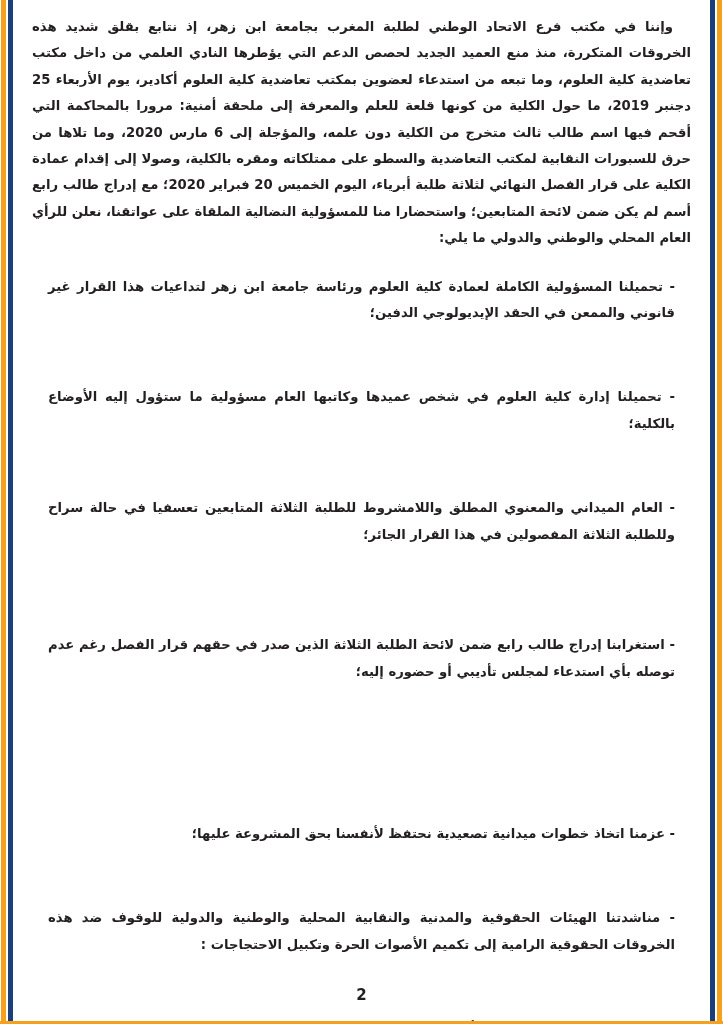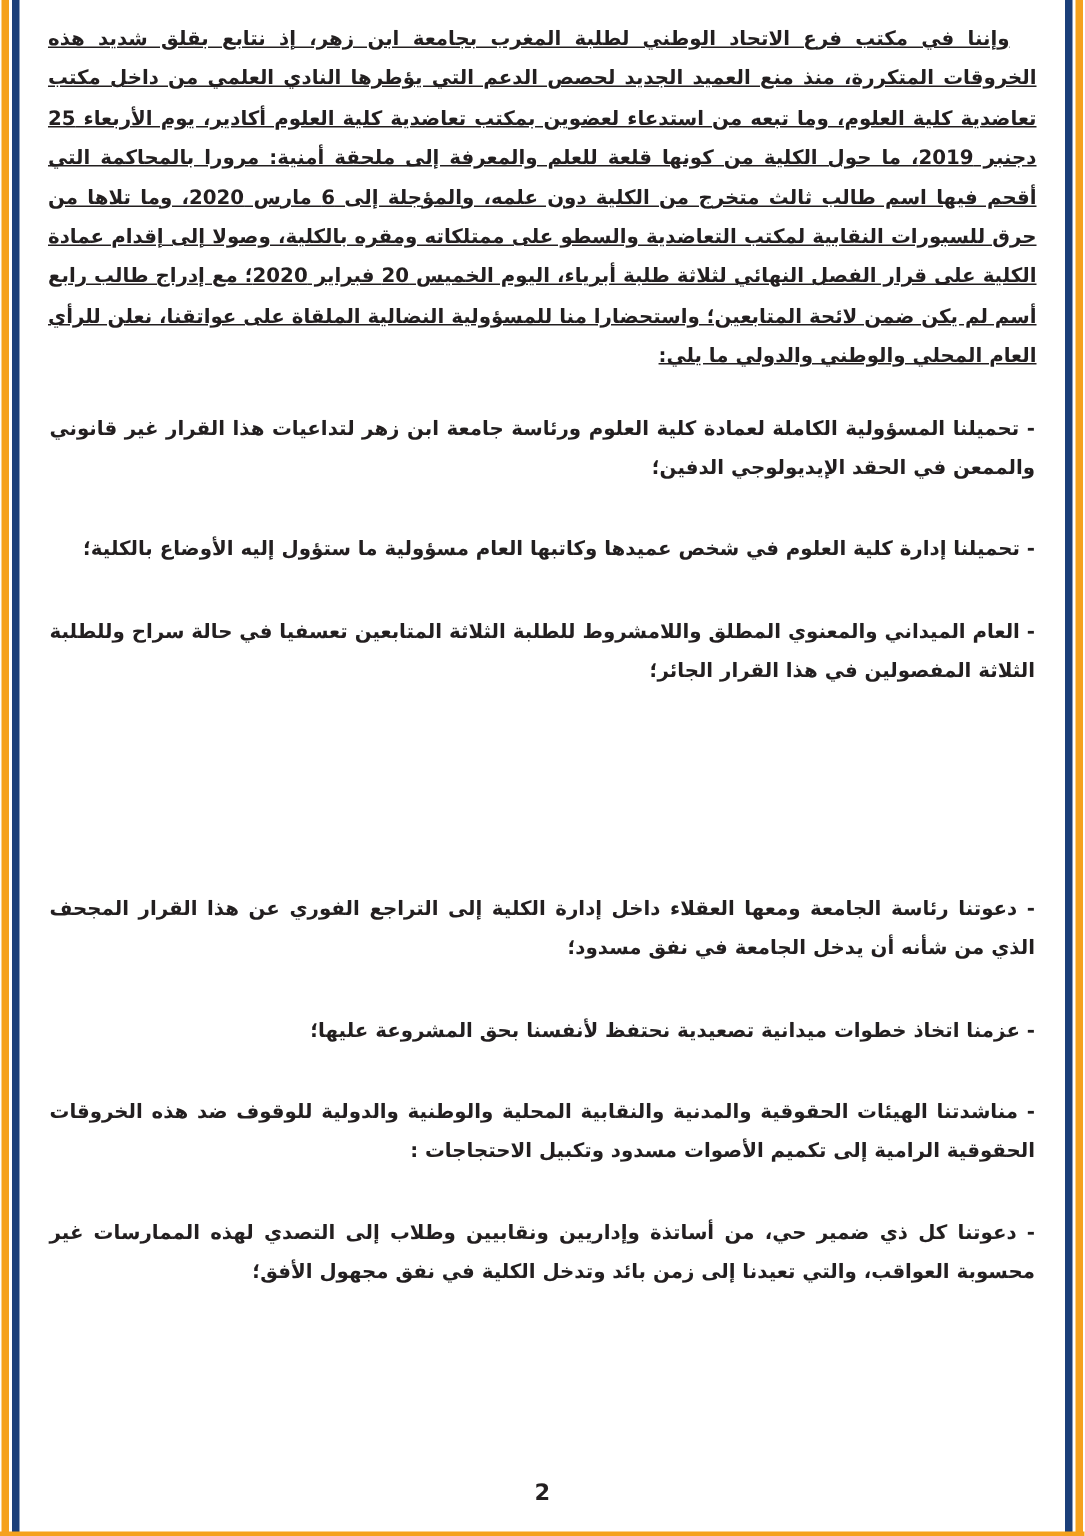--- a/index.html
+++ b/index.html
@@ -54,25 +54,24 @@
 
   .para {
     margin: 0 0 0 0;
     text-align: justify;
     text-align-last: right;
   }
 
   .para.intro {
     margin-bottom: 22px;
     text-indent: 18px;
-    text-decoration: underline;
   }
 
   .list-item {
-    margin: 1px;
+    margin: 16px;
     text-align: justify;
     text-align-last: right;
   }
 
   .list-item.center-last {
     text-align-last: center;
   }
 
   .spacer-line { height: 26px; }
 
@@ -117,33 +116,33 @@
     <div class="spacer-line"></div>
 
     <p class="list-item">- تحميلنا إدارة كلية العلوم في شخص عميدها وكاتبها العام مسؤولية ما ستؤول إليه الأوضاع بالكلية؛</p>
     <div class="spacer-line"></div>
 
     <p class="list-item">- العام الميداني والمعنوي المطلق واللامشروط للطلبة الثلاثة المتابعين تعسفيا في حالة سراح وللطلبة الثلاثة المفصولين في هذا القرار الجائر؛</p>
     <div class="spacer-line"></div>
 
     <div class="spacer-line"></div>
 
+    <p class="list-item">- استغرابنا إدراج طالب رابع ضمن لائحة الطلبة الثلاثة الذين صدر في حقهم قرار الفصل رغم عدم توصله بأي استدعاء لمجلس تأديبي أو حضوره إليه؛</p>
     <div class="spacer-line"></div>
 
     <div class="spacer-line"></div>
 
     <div class="spacer-line"></div>
 
-    <p class="list-item">- دعوتنا رئاسة الجامعة ومعها العقلاء داخل إدارة الكلية إلى التراجع الفوري عن هذا القرار المجحف الذي من شأنه أن يدخل الجامعة في نفق مسدود؛</p>
     <div class="spacer-line"></div>
 
     <p class="list-item">- عزمنا اتخاذ خطوات ميدانية تصعيدية نحتفظ لأنفسنا بحق المشروعة عليها؛</p>
     <div class="spacer-line"></div>
 
-    <p class="list-item">- مناشدتنا الهيئات الحقوقية والمدنية والنقابية المحلية والوطنية والدولية للوقوف ضد هذه الخروقات الحقوقية الرامية إلى تكميم الأصوات مسدود وتكبيل الاحتجاجات :</p>
+    <p class="list-item">- مناشدتنا الهيئات الحقوقية والمدنية والنقابية المحلية والوطنية والدولية للوقوف ضد هذه الخروقات الحقوقية الرامية إلى تكميم الأصوات الحرة وتكبيل الاحتجاجات :</p>
     <div class="spacer-line"></div>
 
     <p class="list-item">- دعوتنا كل ذي ضمير حي، من أساتذة وإداريين ونقابيين وطلاب إلى التصدي لهذه الممارسات غير محسوبة العواقب، والتي تعيدنا إلى زمن بائد وتدخل الكلية في نفق مجهول الأفق؛</p>
 
   </div>
 </div>
 
 <div class="page-number">2</div>
 
 <div class="bottom-rule">

